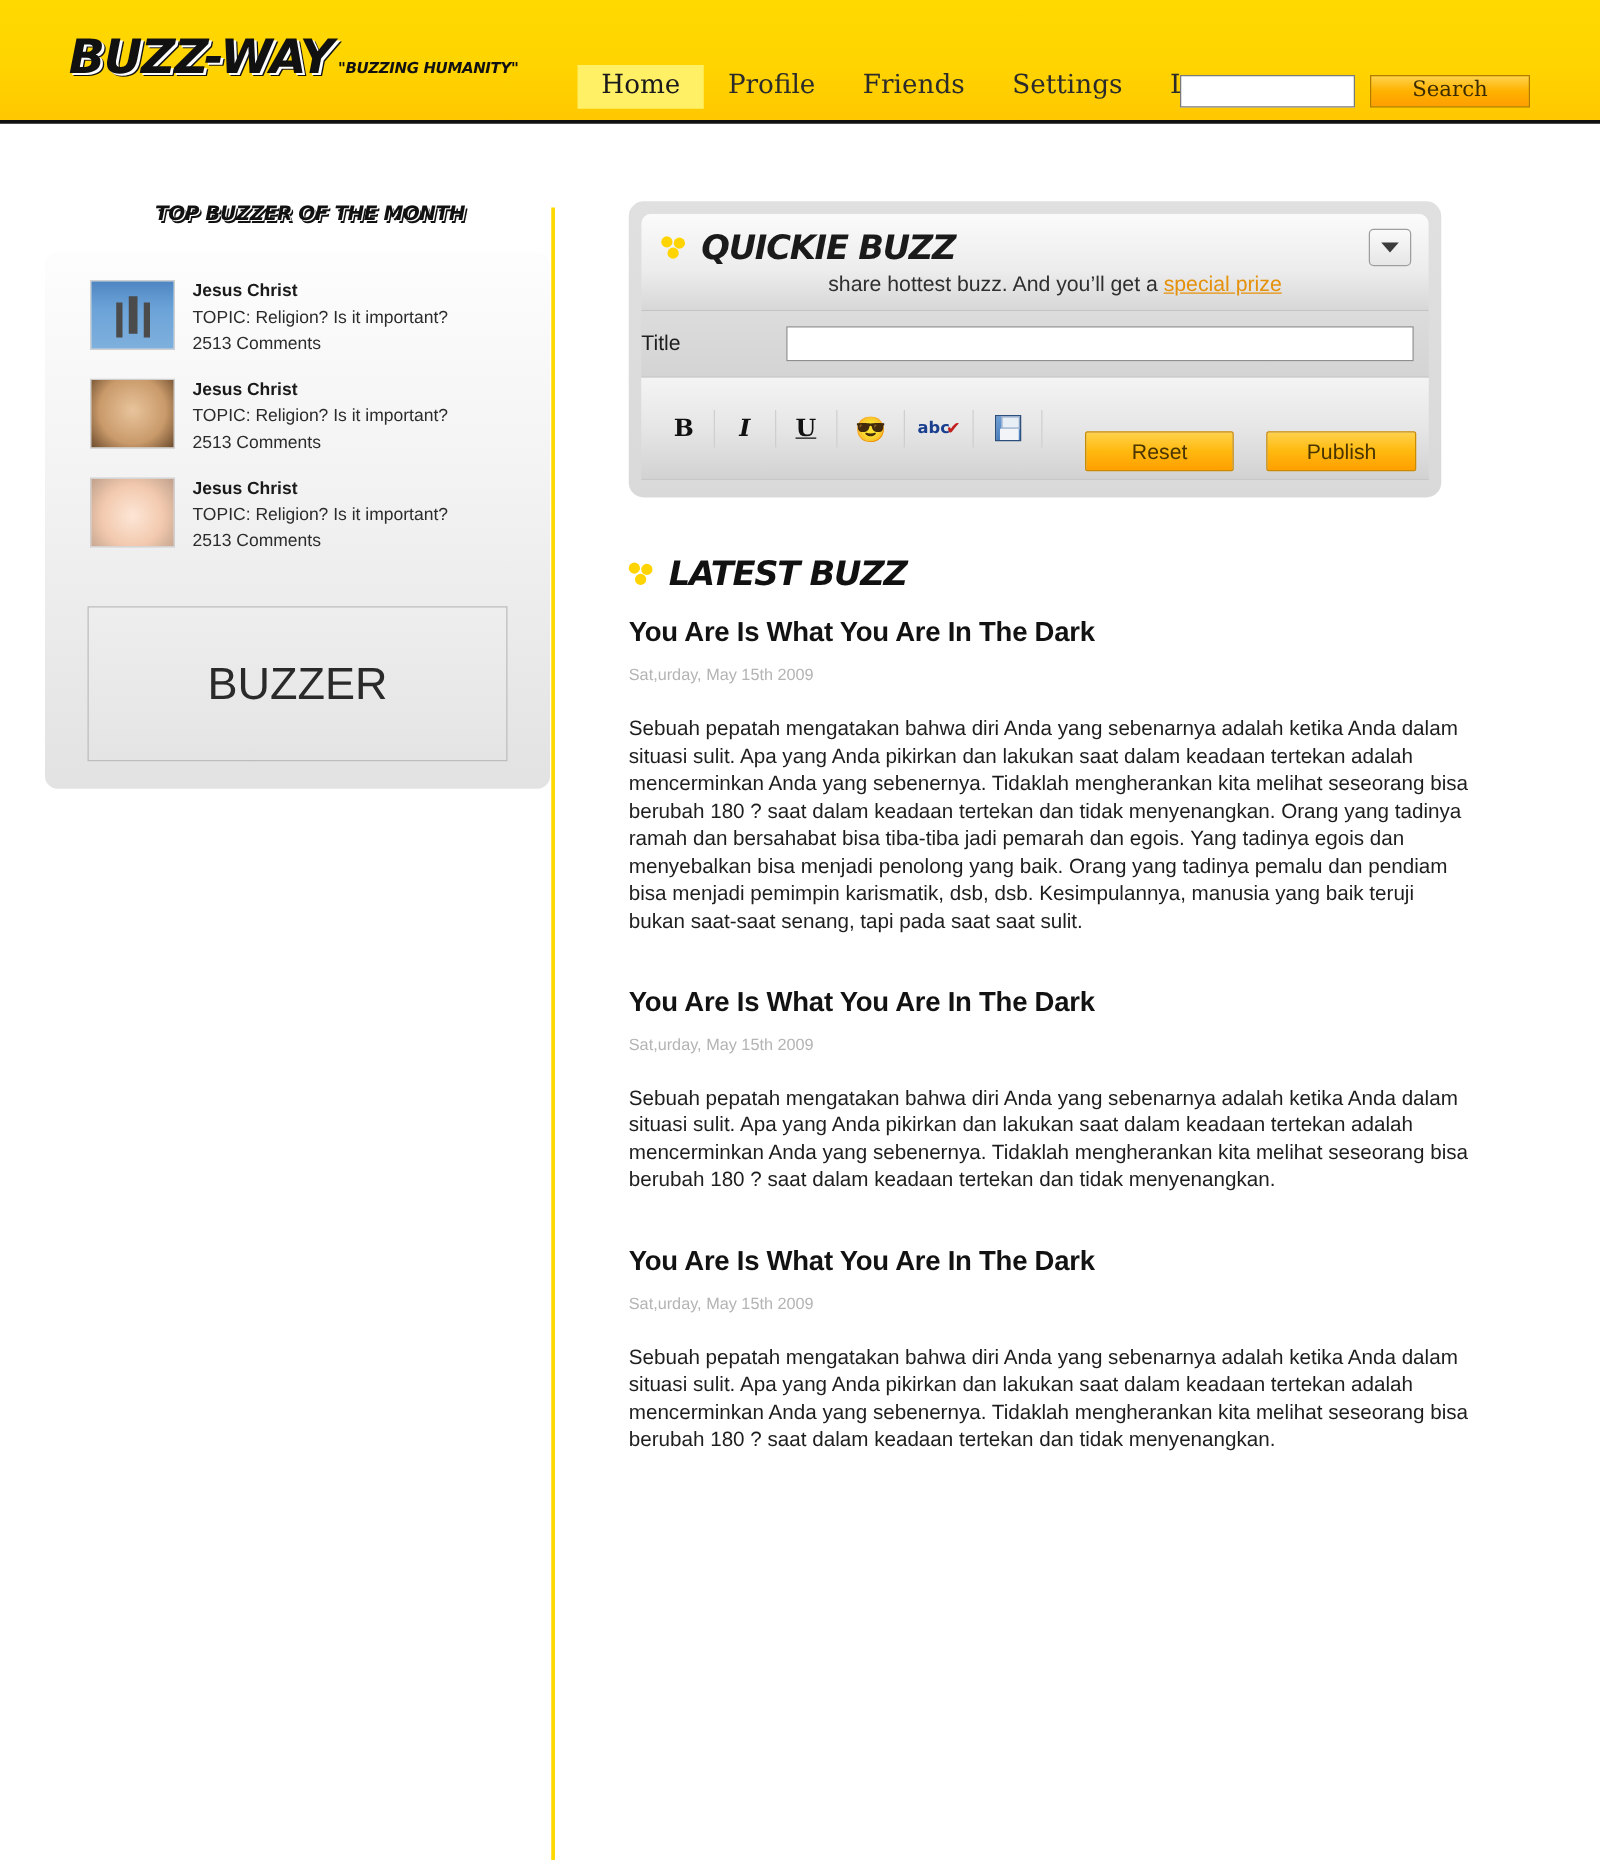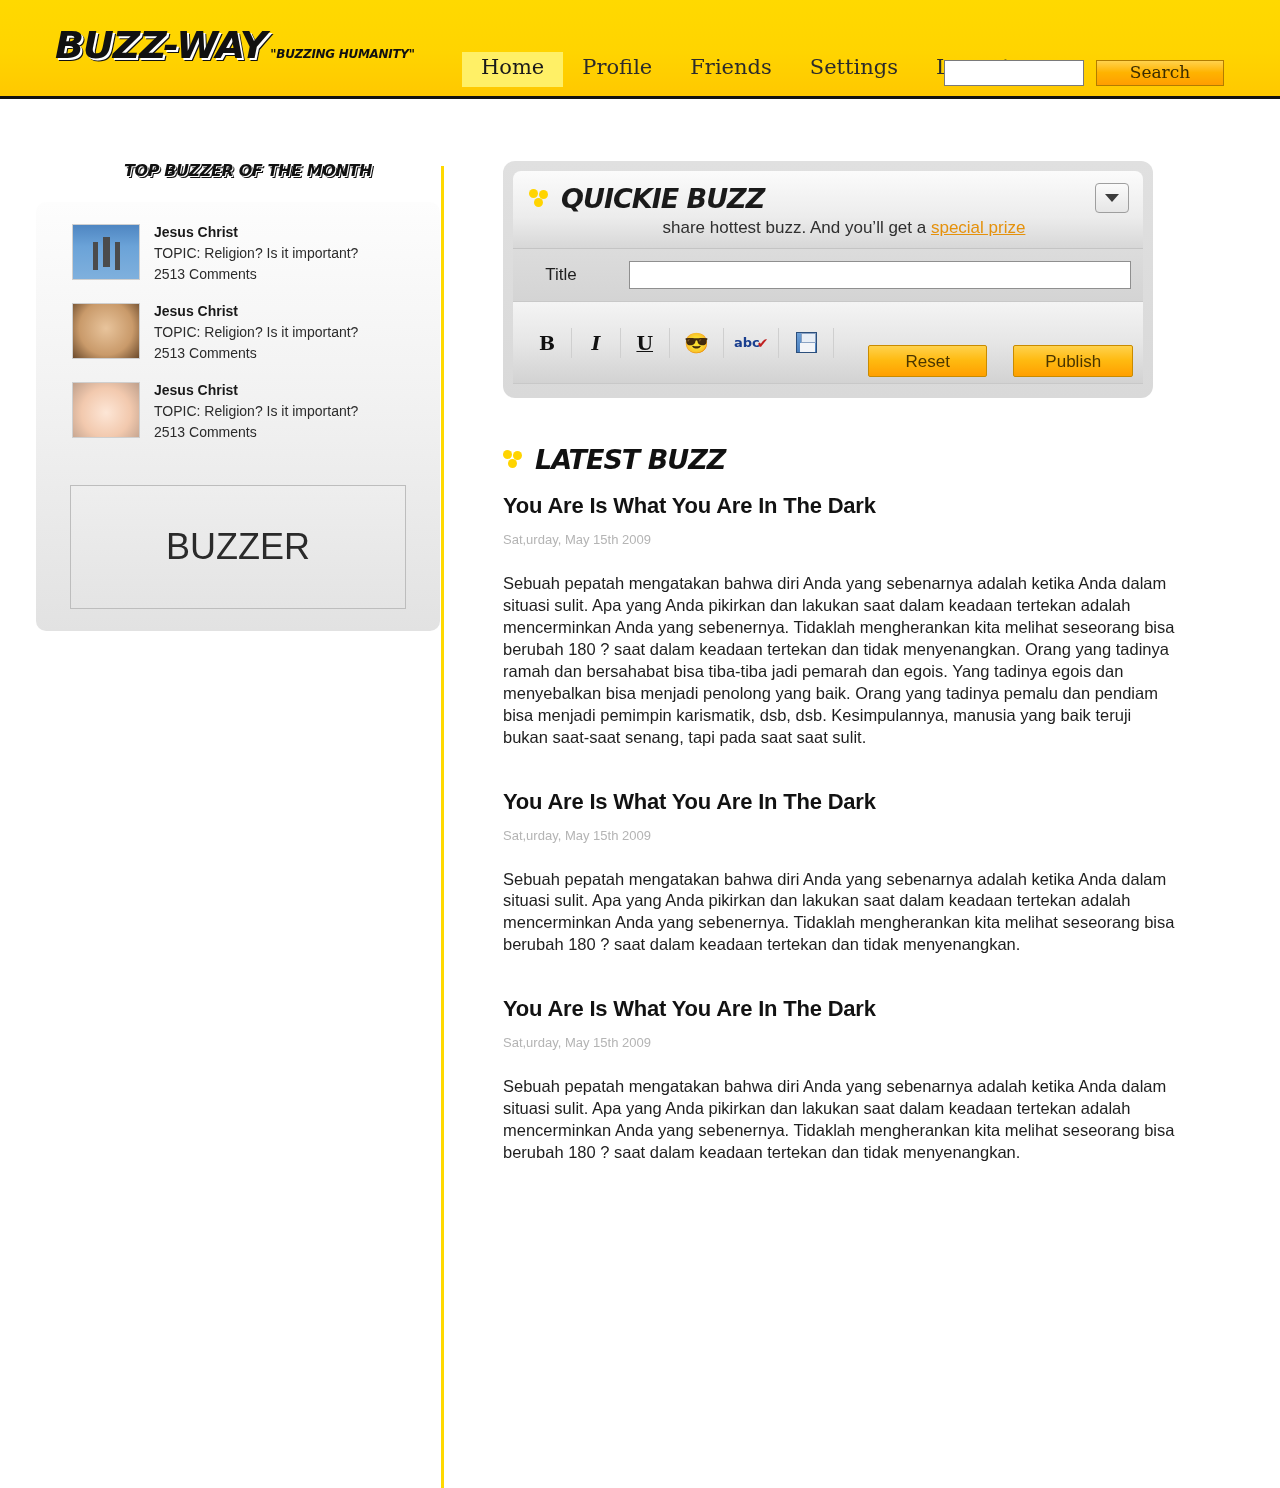--- a/index.html
+++ b/index.html
@@ -235,21 +235,21 @@
     border-right: 7px solid transparent;
     border-top: 8px solid #3b3b3b;
   }
 
   .title-row {
     display: flex; align-items: center;
     background: linear-gradient(to bottom, #dcdcdc, #d4d4d4);
     padding: 12px 12px 12px 0;
   }
   .title-label {
-    width: 116px; text-align: center;
+    width: 116px; text-align: left;
     font-size: 17px; color: #1f1f1f;
     padding-right: 20px;
   }
   .title-input {
     flex: 1;
     height: 28px;
     border: 1px solid #8f8f8f;
     background: #fff;
     font-size: 14px;
     padding: 2px 6px;

